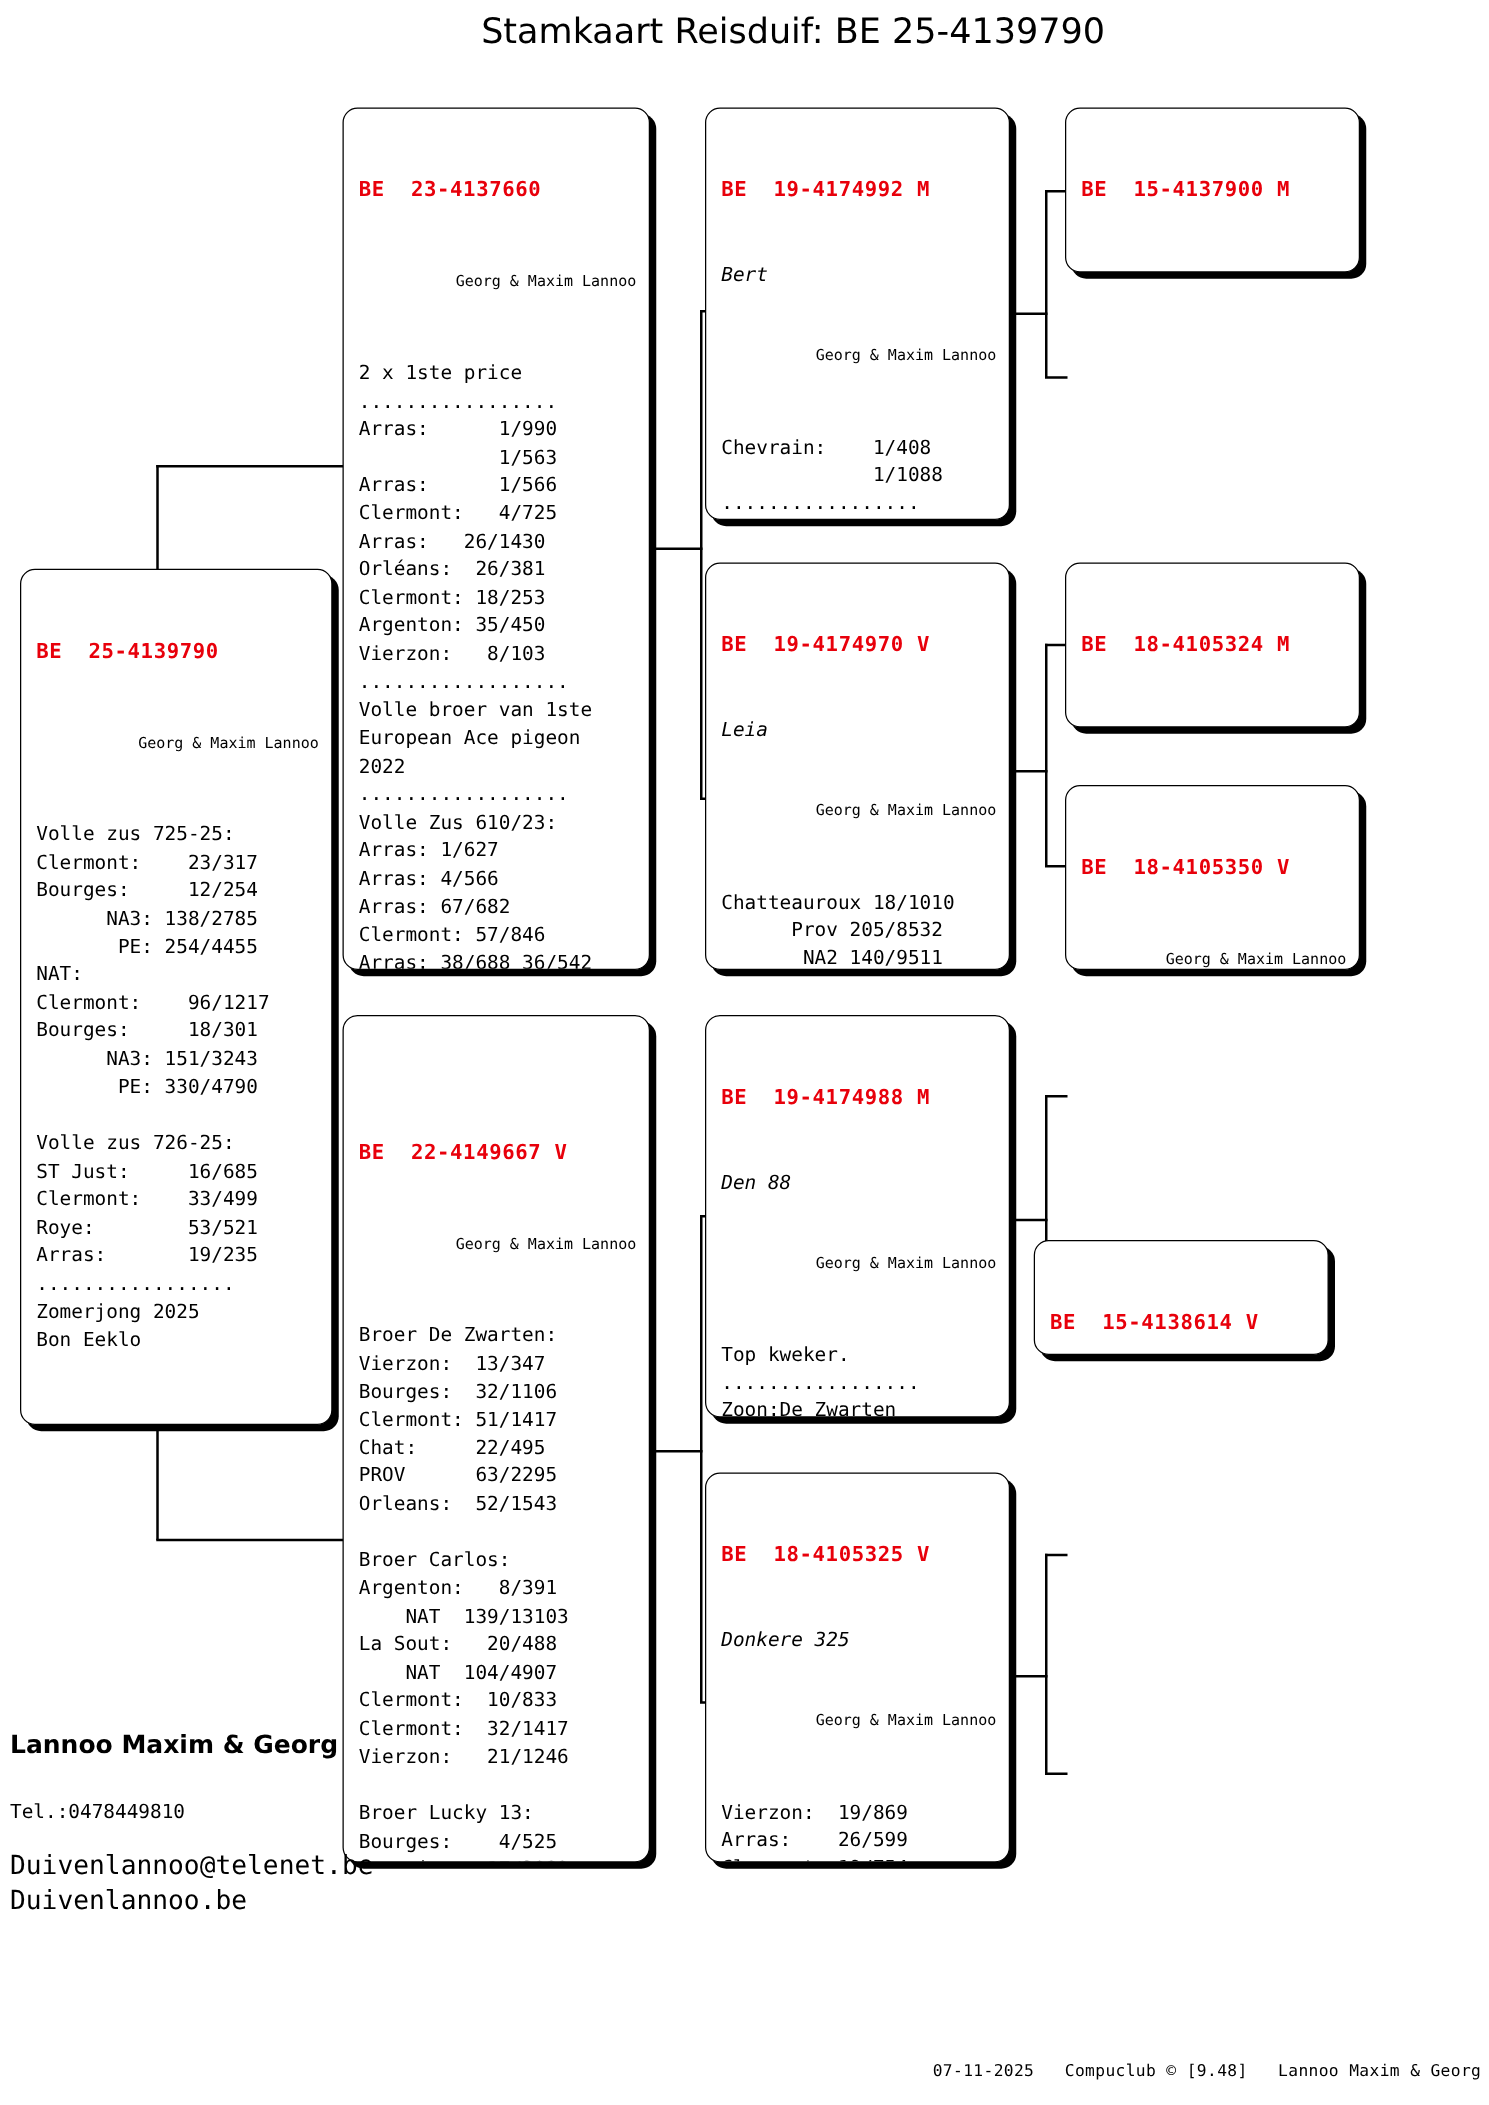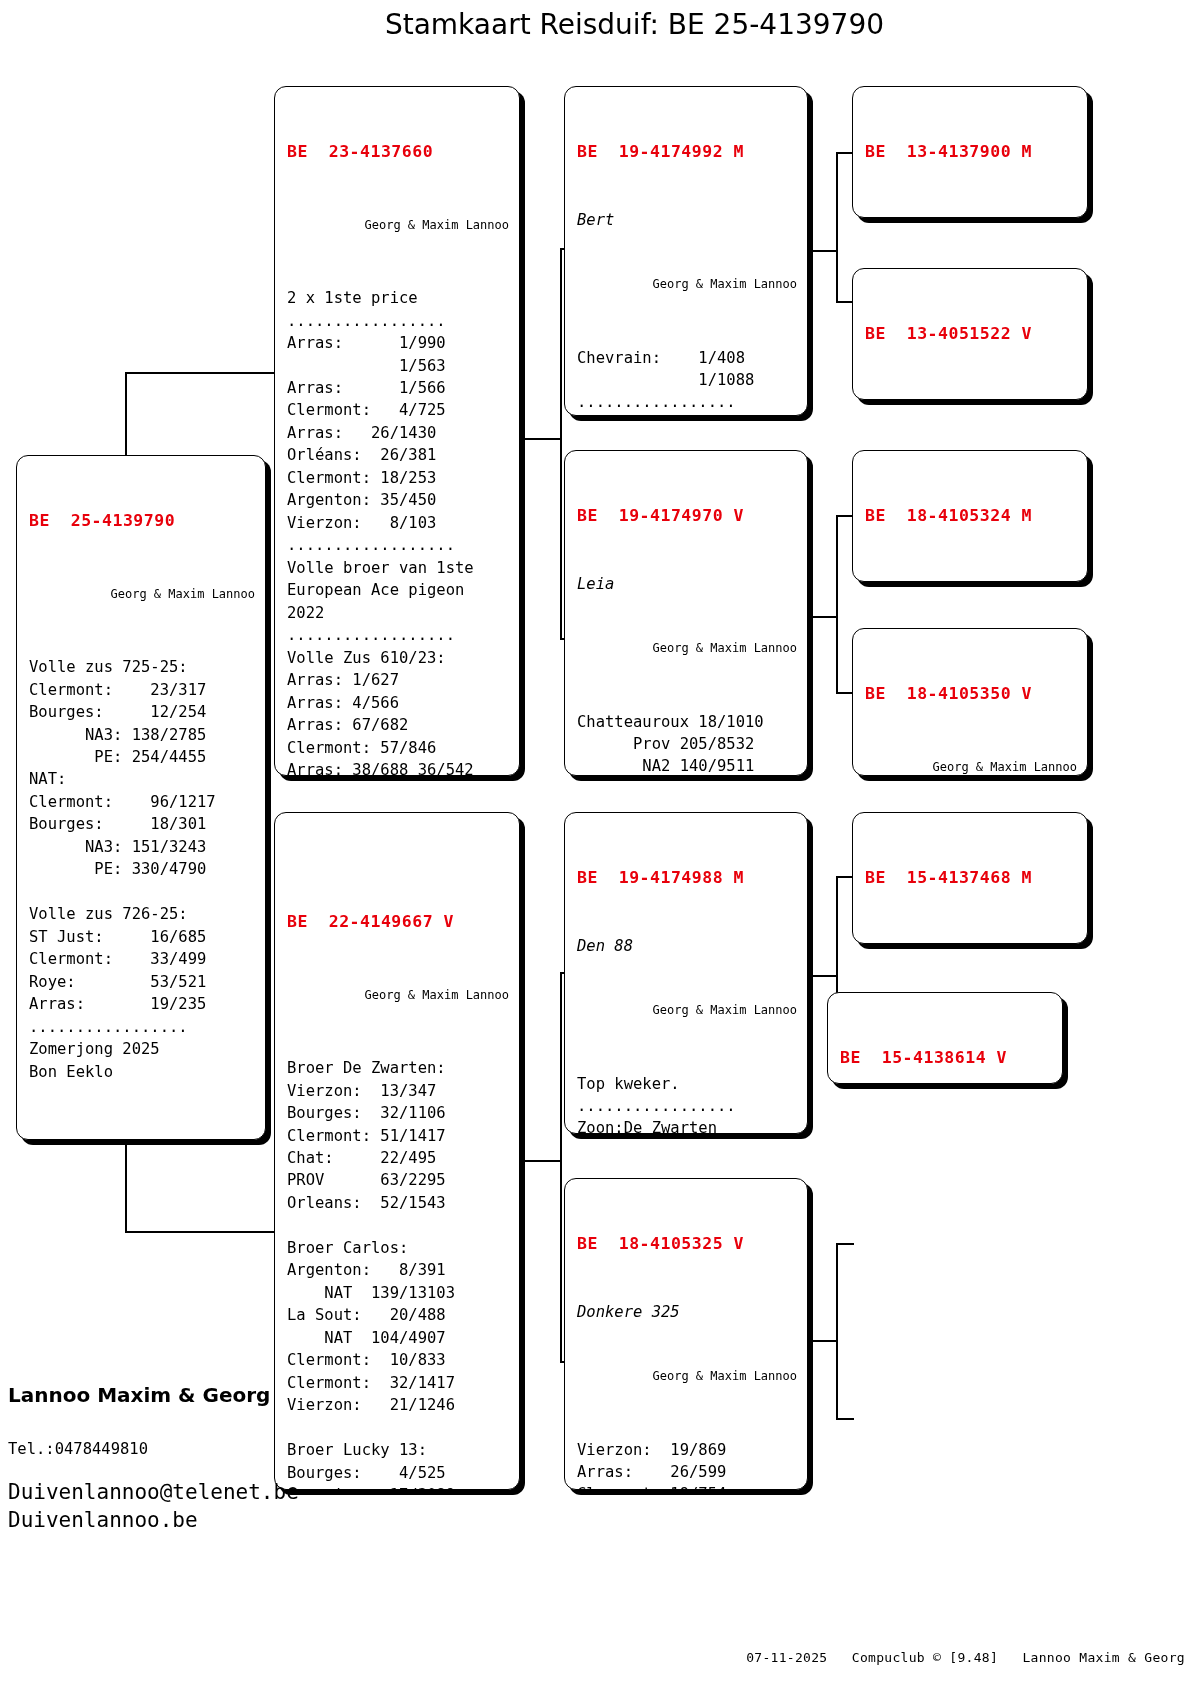--- a/index.html
+++ b/index.html
@@ -284,48 +284,38 @@
 ..................
 Zoon:De Zwarten
 Vierzon:  13/347
 Bourges:  32/1106
 Clermont: 51/1417
 Chat:     22/495
   PROV   63/2295</span>
   </div>
 
   <div class="card" style="left:852px; top:86px; width:236px; height:132px;">
-    <span class="ring" style="display: block;">BE  13-4137900 M</span><span class="spacer"></span>
+    <span class="ring" style="display: block;">BE  15-4137900 M</span><span class="spacer"></span>
     <span class="owner" style="display: block;">Dhanyns Dirk&amp;Julien</span>
     
   </div>
 
-  <div class="card" style="left:852px; top:268px; width:236px; height:132px;">
-    <span class="ring" style="display: block;">BE  13-4051522 V</span><span class="spacer"></span>
-    <span class="owner" style="display: block;">Dhanyns Dirk&amp;Julien</span>
-    
-  </div>
 
   <div class="card" style="left:852px; top:450px; width:236px; height:132px;">
     <span class="ring" style="display: block;">BE  18-4105324 M</span><span class="spacer"></span>
     <span class="owner" style="display: block;">Georg &amp; Maxim Lannoo</span>
     
   </div>
 
   <div class="card" style="left:852px; top:628px; width:236px; height:148px;">
     <span class="ring" style="display: block;">BE  18-4105350 V</span><span class="spacer"></span>
     <span class="owner" style="display: block;">Georg &amp; Maxim Lannoo</span>
     
   </div>
 
-  <div class="card" style="left:852px; top:812px; width:236px; height:132px;">
-    <span class="ring" style="display: block;">BE  15-4137468 M</span><span class="spacer"></span>
-    <span class="owner" style="display: block;">Dhanyns Dirk&amp;Julien</span>
-    
-  </div>
 
   <div class="card" style="left:827px; top:992px; width:236px; height:92px;">
     <span class="ring" style="display: block;">BE  15-4138614 V</span><span class="spacer"></span>
     
   </div>
 
 
 
   <div class="footer-name">Lannoo Maxim &amp; Georg</div>
   <div class="footer-tel">Tel.:0478449810</div>

